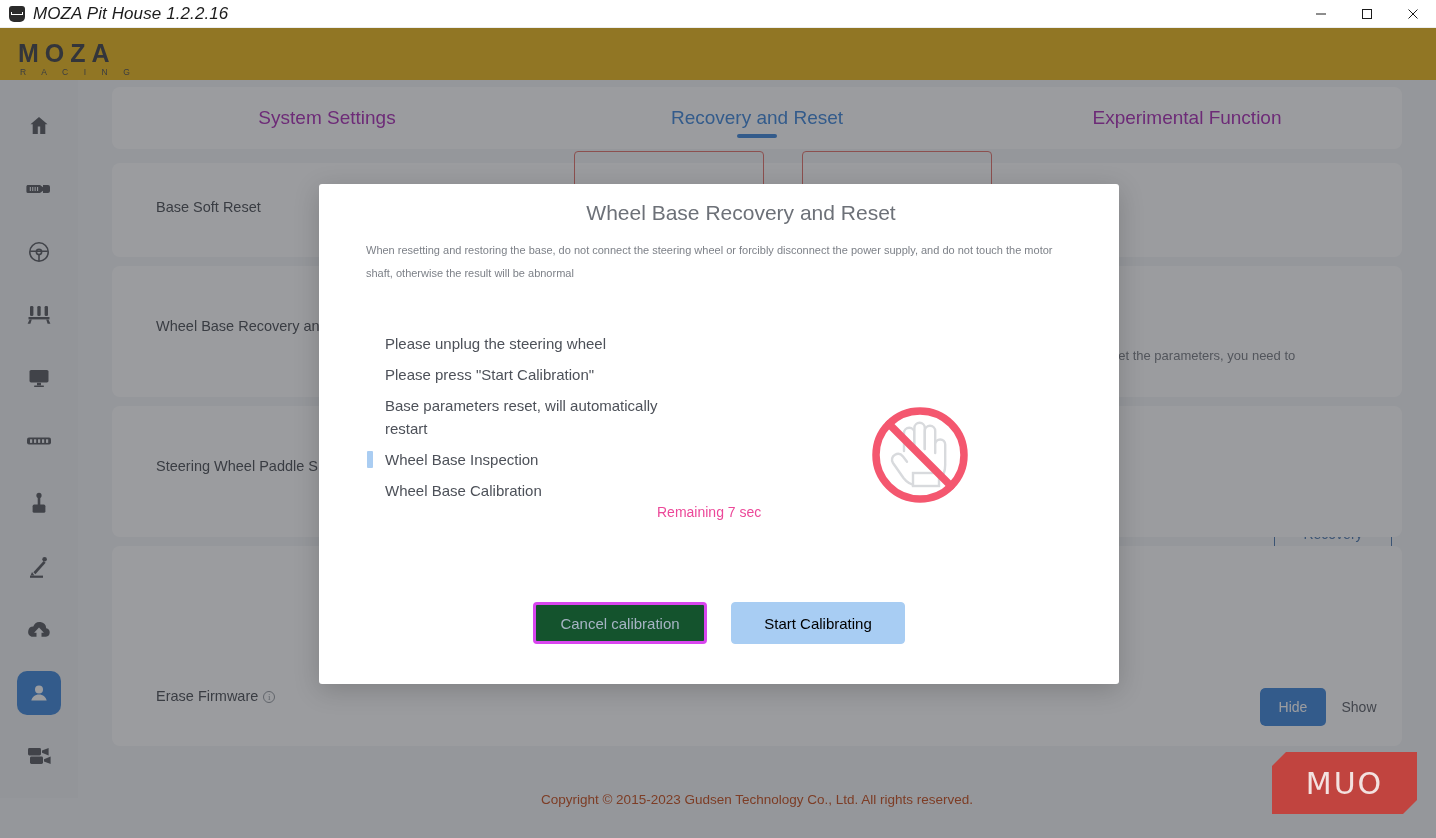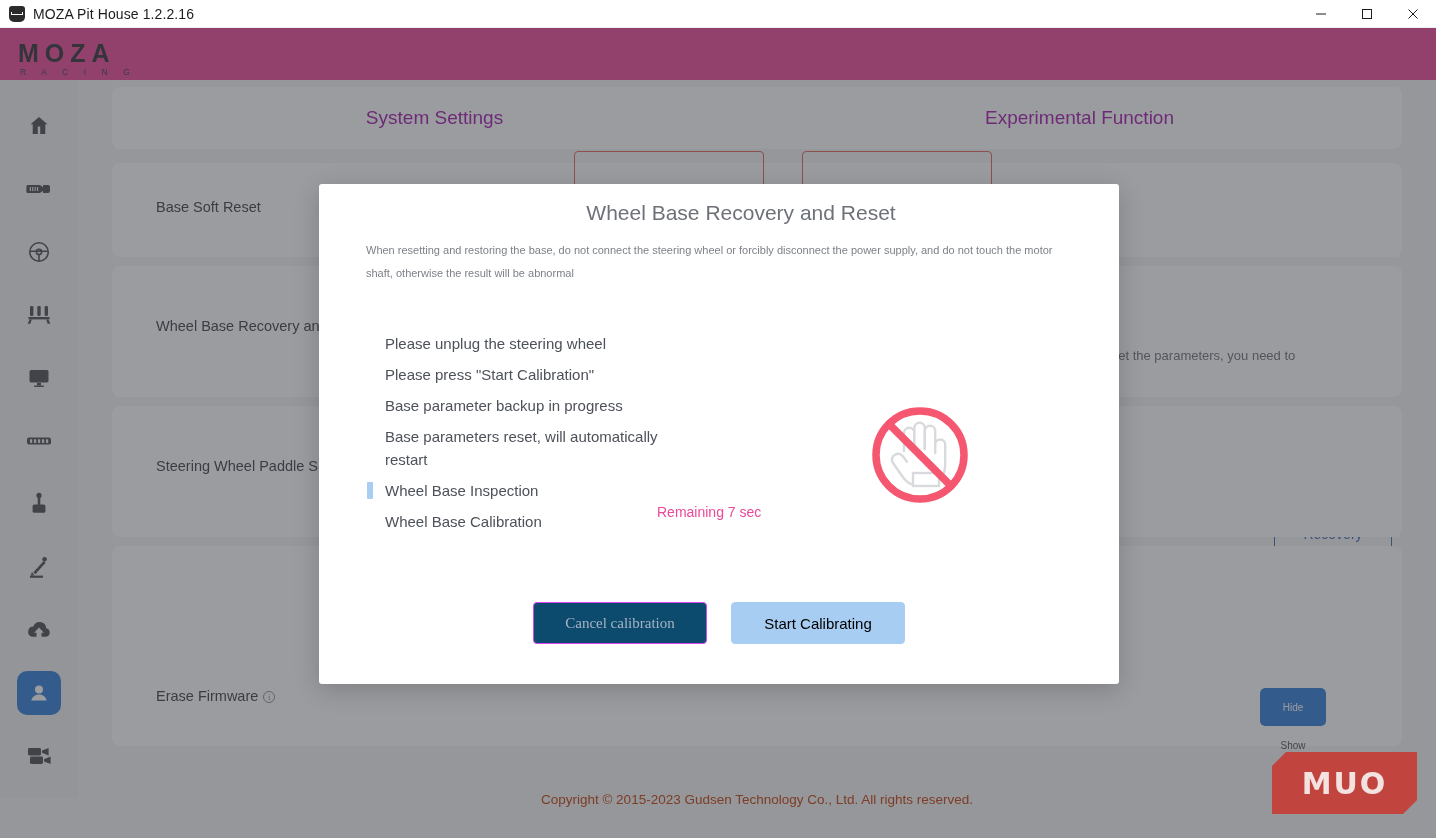--- a/index.html
+++ b/index.html
@@ -37,37 +37,37 @@
     box-shadow: none;
   }
   .tb-icon:after {
     content: ""; position: absolute; left: 3px; top: 6.5px;
     width: 10px; height: 2px;
     background: #2b2b2b;
     box-shadow: 0 0 0 0 transparent;
     background-image: linear-gradient(90deg,#2b2b2b 0 2px,transparent 2px 4px,#2b2b2b 4px 6px,transparent 6px 8px,#2b2b2b 8px 10px);
   }
   .tb-title {
-    font-size: 14px; color: #1c1c1c; letter-spacing: 0.1px;
+    font-size: 17px; color: #1c1c1c; letter-spacing: 0.1px; font-style: italic;
   }
   .tb-controls {
     margin-left: auto; display: flex; height: 28px;
   }
   .tb-btn {
     width: 46px; height: 28px;
     display: flex; align-items: center; justify-content: center;
     color: #1c1c1c;
   }
   .tb-btn svg { display: block; }
 
   
   .header {
     position: absolute; left: 0; top: 28px;
     width: 1436px; height: 52px;
-    background: #ec4899;
+    background: #eab308;
     z-index: 5;
   }
   .logo {
     position: absolute; left: 18px; top: 12px;
     color: #31343a;
   }
   .logo-main {
     font-size: 25px; font-weight: 700; letter-spacing: 6px;
     line-height: 26px; color: #2e3137;
     font-family: "Liberation Sans", sans-serif;
@@ -168,22 +168,21 @@
   }
   .btn-blue-muted {
     border: 1px solid #aeb6c0;
     color: #aab1ba;
   }
   .seg {
     position: absolute;
     display: flex;
     border-radius: 5px;
     overflow: hidden;
-    font-size: 10px;
-    flex-direction: column;
+    font-size: 14px;
   }
   .seg > div {
     width: 66px; height: 38px;
     display: flex; align-items: center; justify-content: center;
     color: #4d5159;
   }
   .seg > div.on { background: #2e7cd6; color: #ffffff; border-radius: 5px; }
 
   .info-icon {
     display: inline-block;
@@ -259,44 +258,43 @@
   .modal-actions {
     position: absolute; left: 0; top: 418px; width: 800px;
     display: flex; justify-content: center; gap: 24px;
   }
   .m-btn {
     width: 174px; height: 42px;
     display: flex; align-items: center; justify-content: center;
     font-size: 15px; border-radius: 4px;
   }
   .m-cancel {
-    background: #0c4a6e;
-    border: 1px solid #d946ef;
+    background: #14532d;
+    border: 3px solid #d946ef;
     color: #a6b4c4;
-    font-family: Liberation Serif, serif;
   }
   .m-start {
     background: #a8cdf3;
     border: 1px solid #a8cdf3;
     color: #000000;
   }
 
   
   .muo {
     position: absolute;
     left: 1272px; top: 752px;
     width: 145px; height: 62px;
     background: #c1443f;
     z-index: 40;
     clip-path: polygon(14px 0, 145px 0, 145px 48px, 131px 62px, 0 62px, 0 14px);
     display: flex; align-items: center; justify-content: center;
   }
   .muo-text {
     font-size: 30px; letter-spacing: 2px;
-    color: #f3e2e0; font-weight: 700;
+    color: #f3e2e0; font-weight: 400;
     font-family: "DejaVu Sans", sans-serif;
   }
 </style>
 </head>
 <body>
 
 <div class="app">
 
   <div class="titlebar">
     <div class="tb-icon"></div>
@@ -427,20 +425,21 @@
             <path d="M18 14.2 24.6 11.6V19L18 16.4z"></path>
           </svg>
       </span>
     </div>
   </div>
 
   <div class="content">
 
     <div class="tabbar">
       <div class="tab">System Settings</div>
+      <div class="tab active">Recovery and Reset</div>
       <div class="tab">Experimental Function</div>
     </div>
 
     <div class="card card1">
       <div class="card-title" style="top:36px">Base Soft Reset</div>
       <div class="btn-outline btn-red" style="left:462px; top:-12px; width:190px; height:38px;"></div>
       <div class="btn-outline btn-red" style="left:690px; top:-12px; width:190px; height:38px;"></div>
     </div>
 
     <div class="card card2">
@@ -475,23 +474,20 @@
   <div class="modal">
     <div class="modal-title">Wheel Base Recovery and Reset</div>
     <div class="modal-desc">When resetting and restoring the base, do not connect the steering wheel or forcibly disconnect the power supply, and do not touch the motor shaft, otherwise the result will be abnormal</div>
 
     <div class="steps">
       <div class="step">
         <span>Please unplug the steering wheel</span>
       </div>
       <div class="step">
         <span>Please press "Start Calibration"</span>
-      </div>
-      <div class="step multi">
-        <span>Base parameter backup in progress</span>
       </div>
       <div class="step multi">
         <span>Base parameters reset, will automatically restart</span>
       </div>
       <div class="step">
         <span class="marker"></span>
         <span>Wheel Base Inspection</span>
       </div>
       <div class="step">
         <span>Wheel Base Calibration</span>

